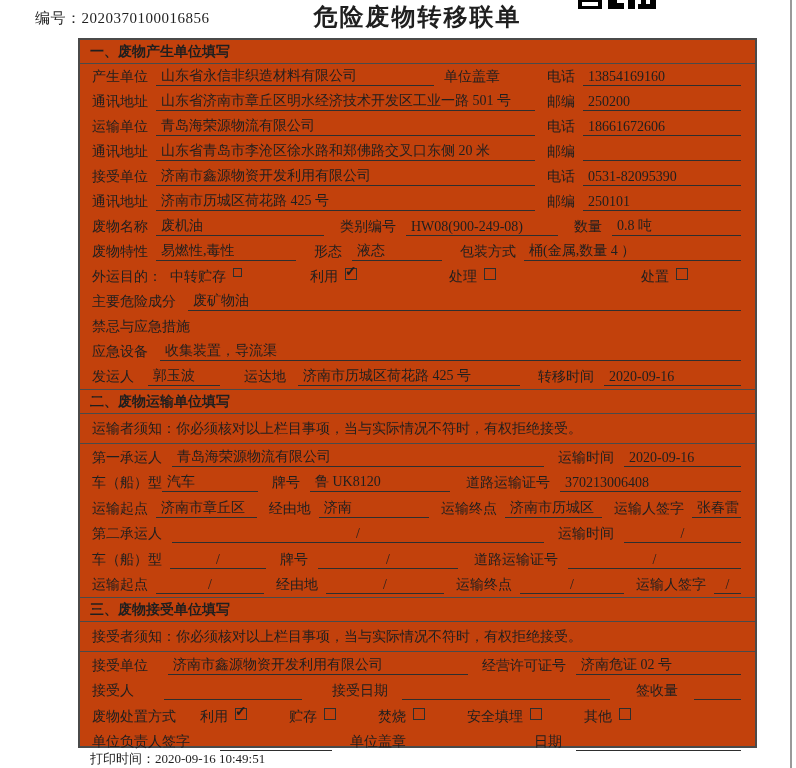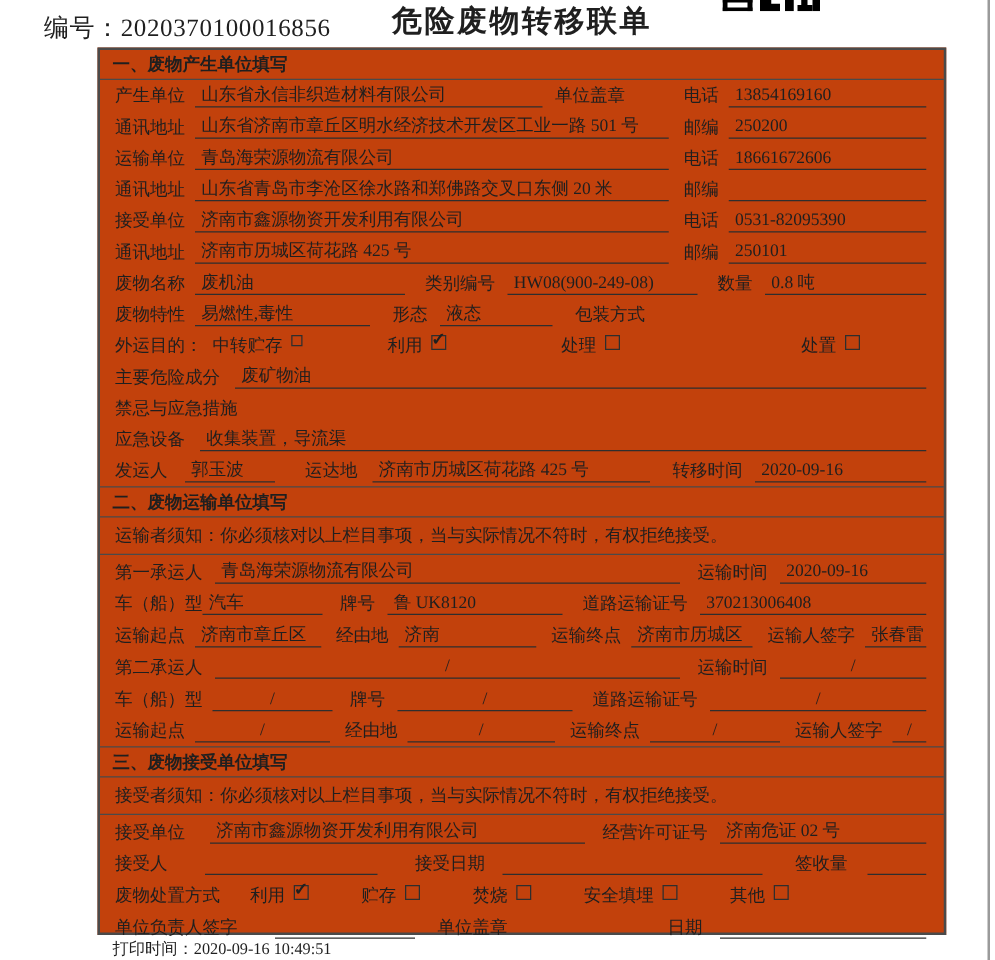--- a/index.html
+++ b/index.html
@@ -1,21 +1,21 @@
 <!DOCTYPE html>
 <html><head>
 <meta charset="utf-8">
 <style>
   html,body{margin:0;padding:0;}
   body{
     width:796px;height:768px;position:relative;background:#ffffff;
     font-family:"Liberation Serif","DejaVu Serif",serif;
     color:#1f1f1f;overflow:hidden;
   }
-  .doc-no{position:absolute;left:35px;top:9px;font-size:20px;letter-spacing:.5px;}
+  .doc-no{position:absolute;left:35px;top:9px;font-size:15px;letter-spacing:.5px;}
   .title{position:absolute;left:78px;top:1px;width:679px;text-align:center;
          font-size:24px;font-weight:bold;letter-spacing:2px;}
   .qr{position:absolute;left:578px;top:0;width:78px;height:9px;}
   .scan-edge{position:absolute;left:790px;top:0;width:2px;height:768px;background:#9a9a9a;}
 
   .sheet{position:absolute;left:78px;top:38px;width:679px;height:710px;
          border:2px solid #4a4a4a;box-sizing:border-box;background:#c2410c;
          display:flex;flex-direction:column;}
   .sec-title{flex:none;font-weight:bold;font-size:14px;padding:3px 0 2px 10px;
              border-bottom:1.5px solid #4a4a4a;}
@@ -139,20 +139,21 @@
     <span class="lbl" style="margin-left:16px;">数量</span>
     <span class="val grow" style="margin-left:10px;">0.8 吨</span>
   </div>
 
   <div class="row">
     <span class="lbl">废物特性</span>
     <span class="val" style="width:140px;margin-left:8px;">易燃性,毒性</span>
     <span class="lbl" style="margin-left:18px;">形态</span>
     <span class="val" style="width:90px;margin-left:10px;">液态</span>
     <span class="lbl" style="margin-left:18px;">包装方式</span>
+    <span class="val grow" style="margin-left:8px;">桶(金属,数量 4 ）</span>
   </div>
 
   <div class="row">
     <span class="lbl">外运目的：</span>
     <span class="opt" style="margin-left:8px;">
       <span class="lbl">中转贮存</span>
       <span class="cb sm"></span>
     </span>
     <span class="opt" style="margin-left:68px;">
       <span class="lbl">利用</span>

